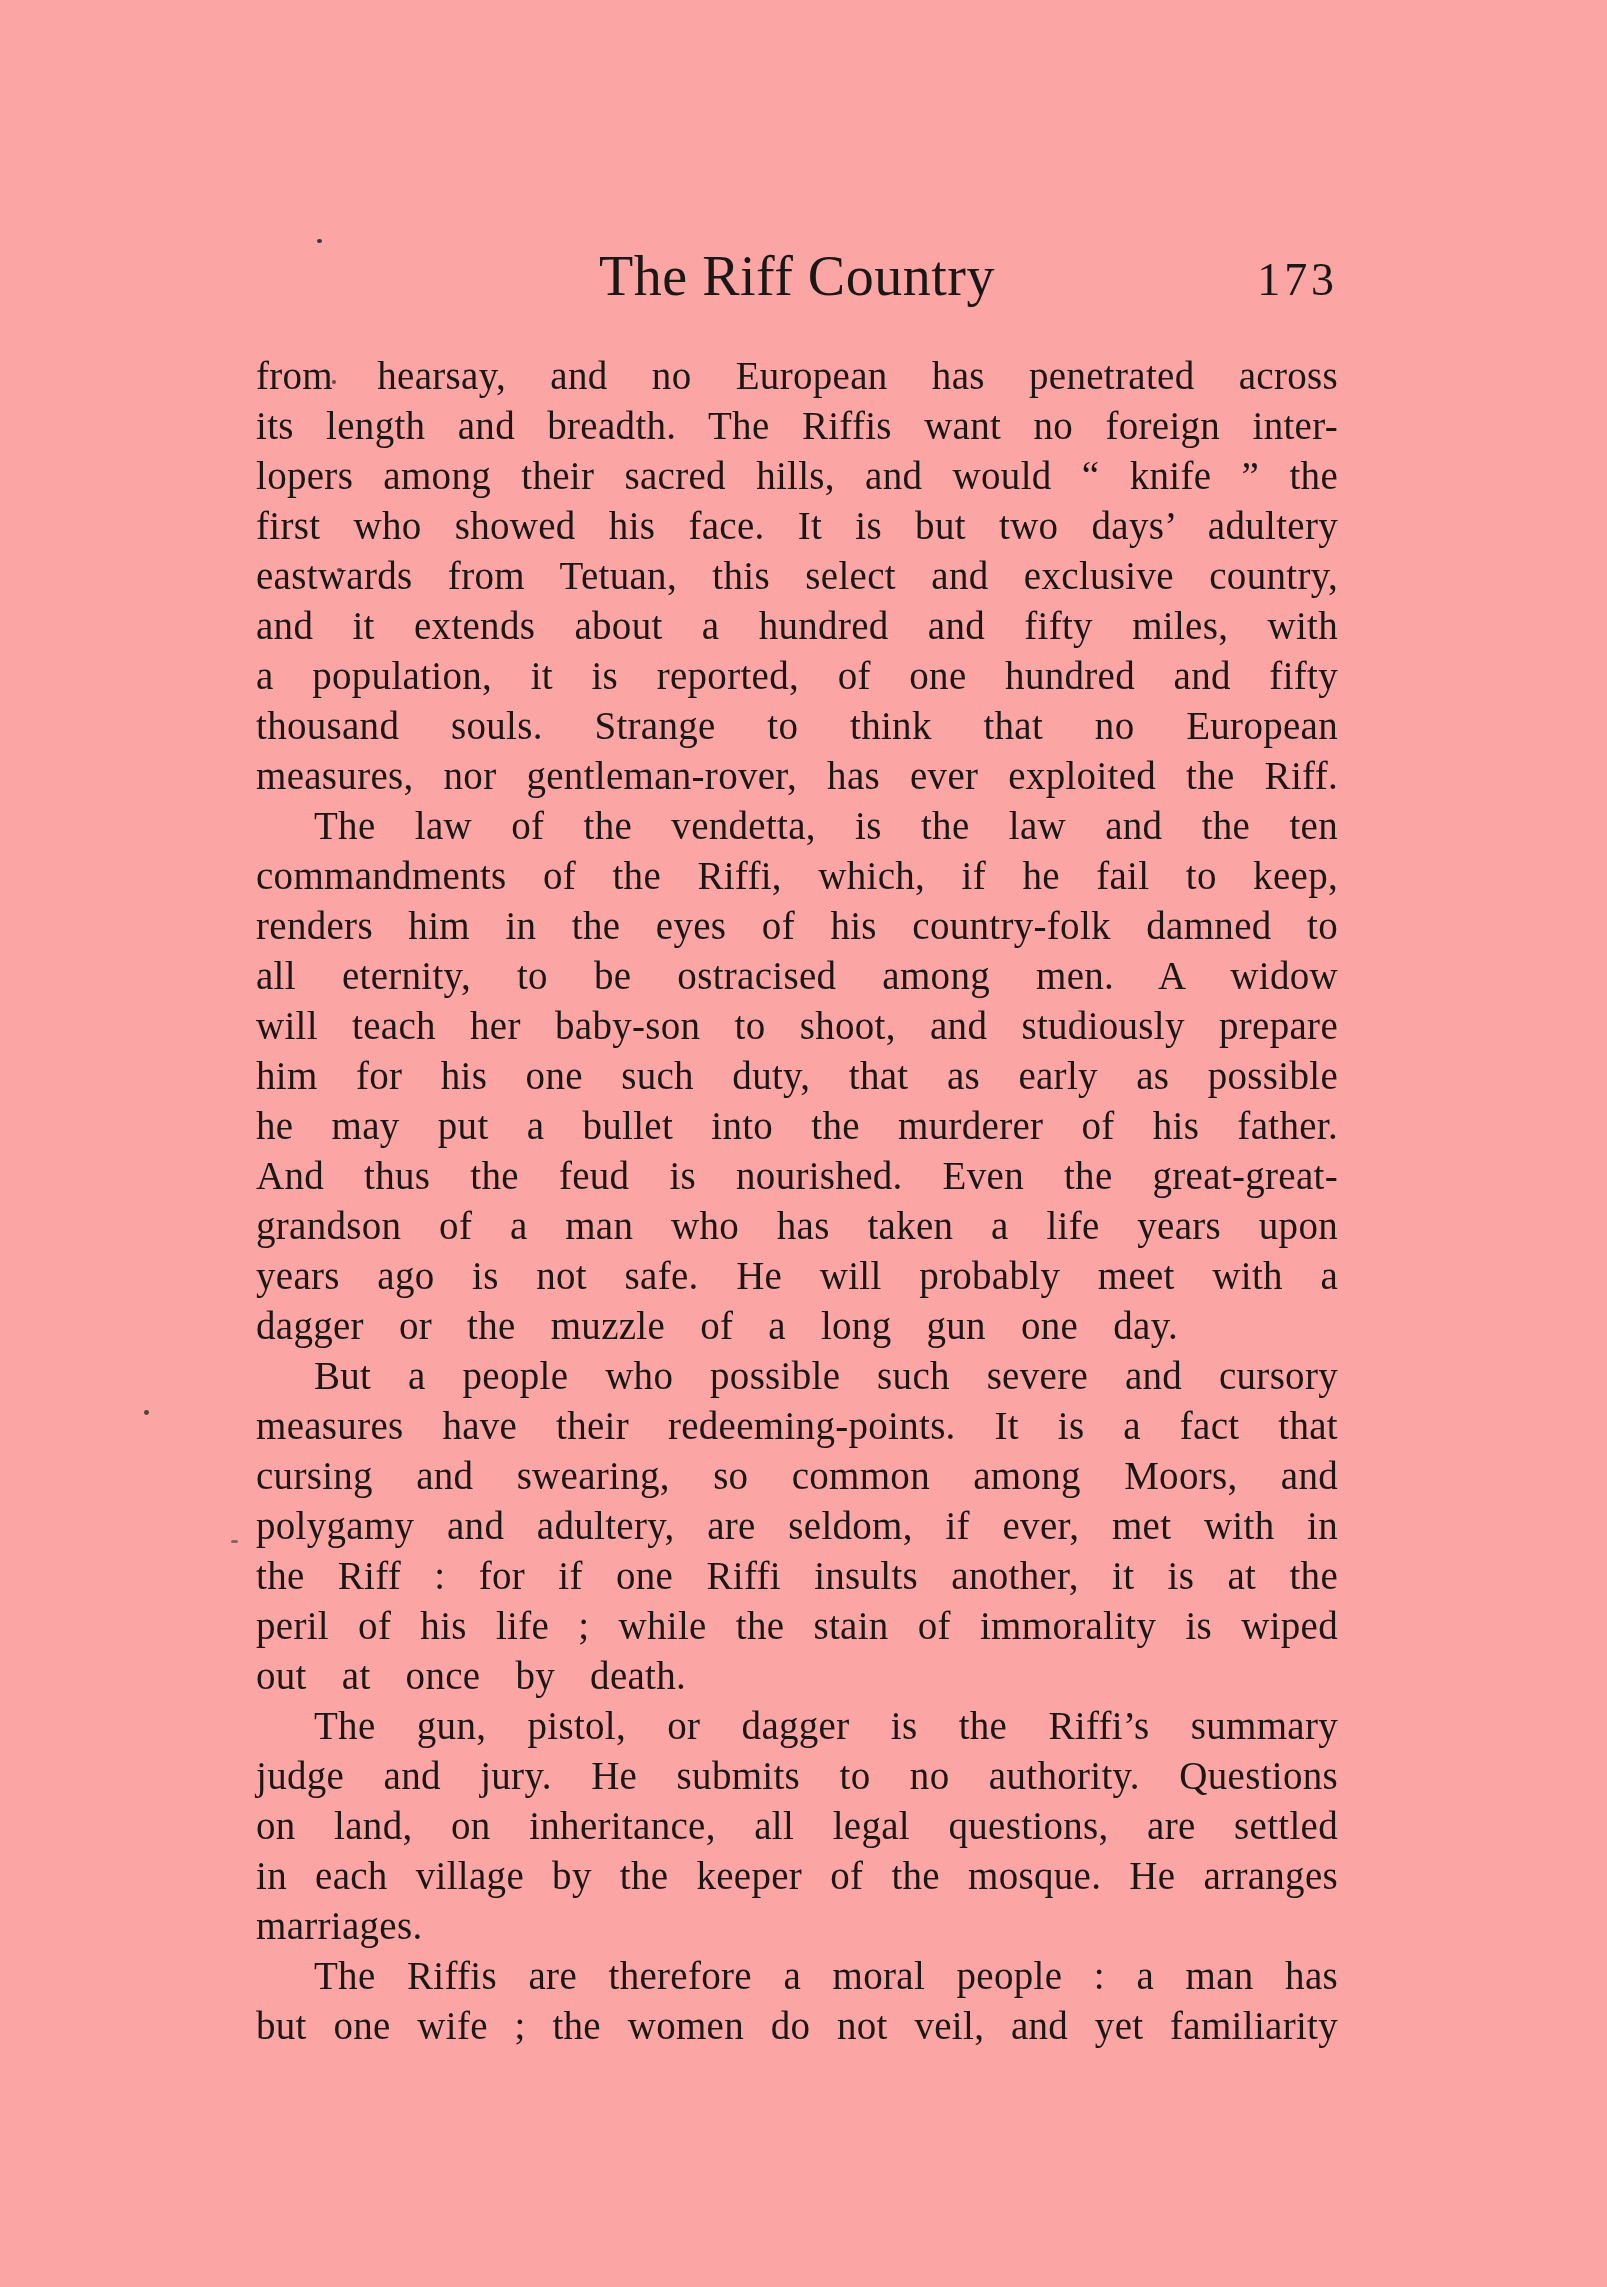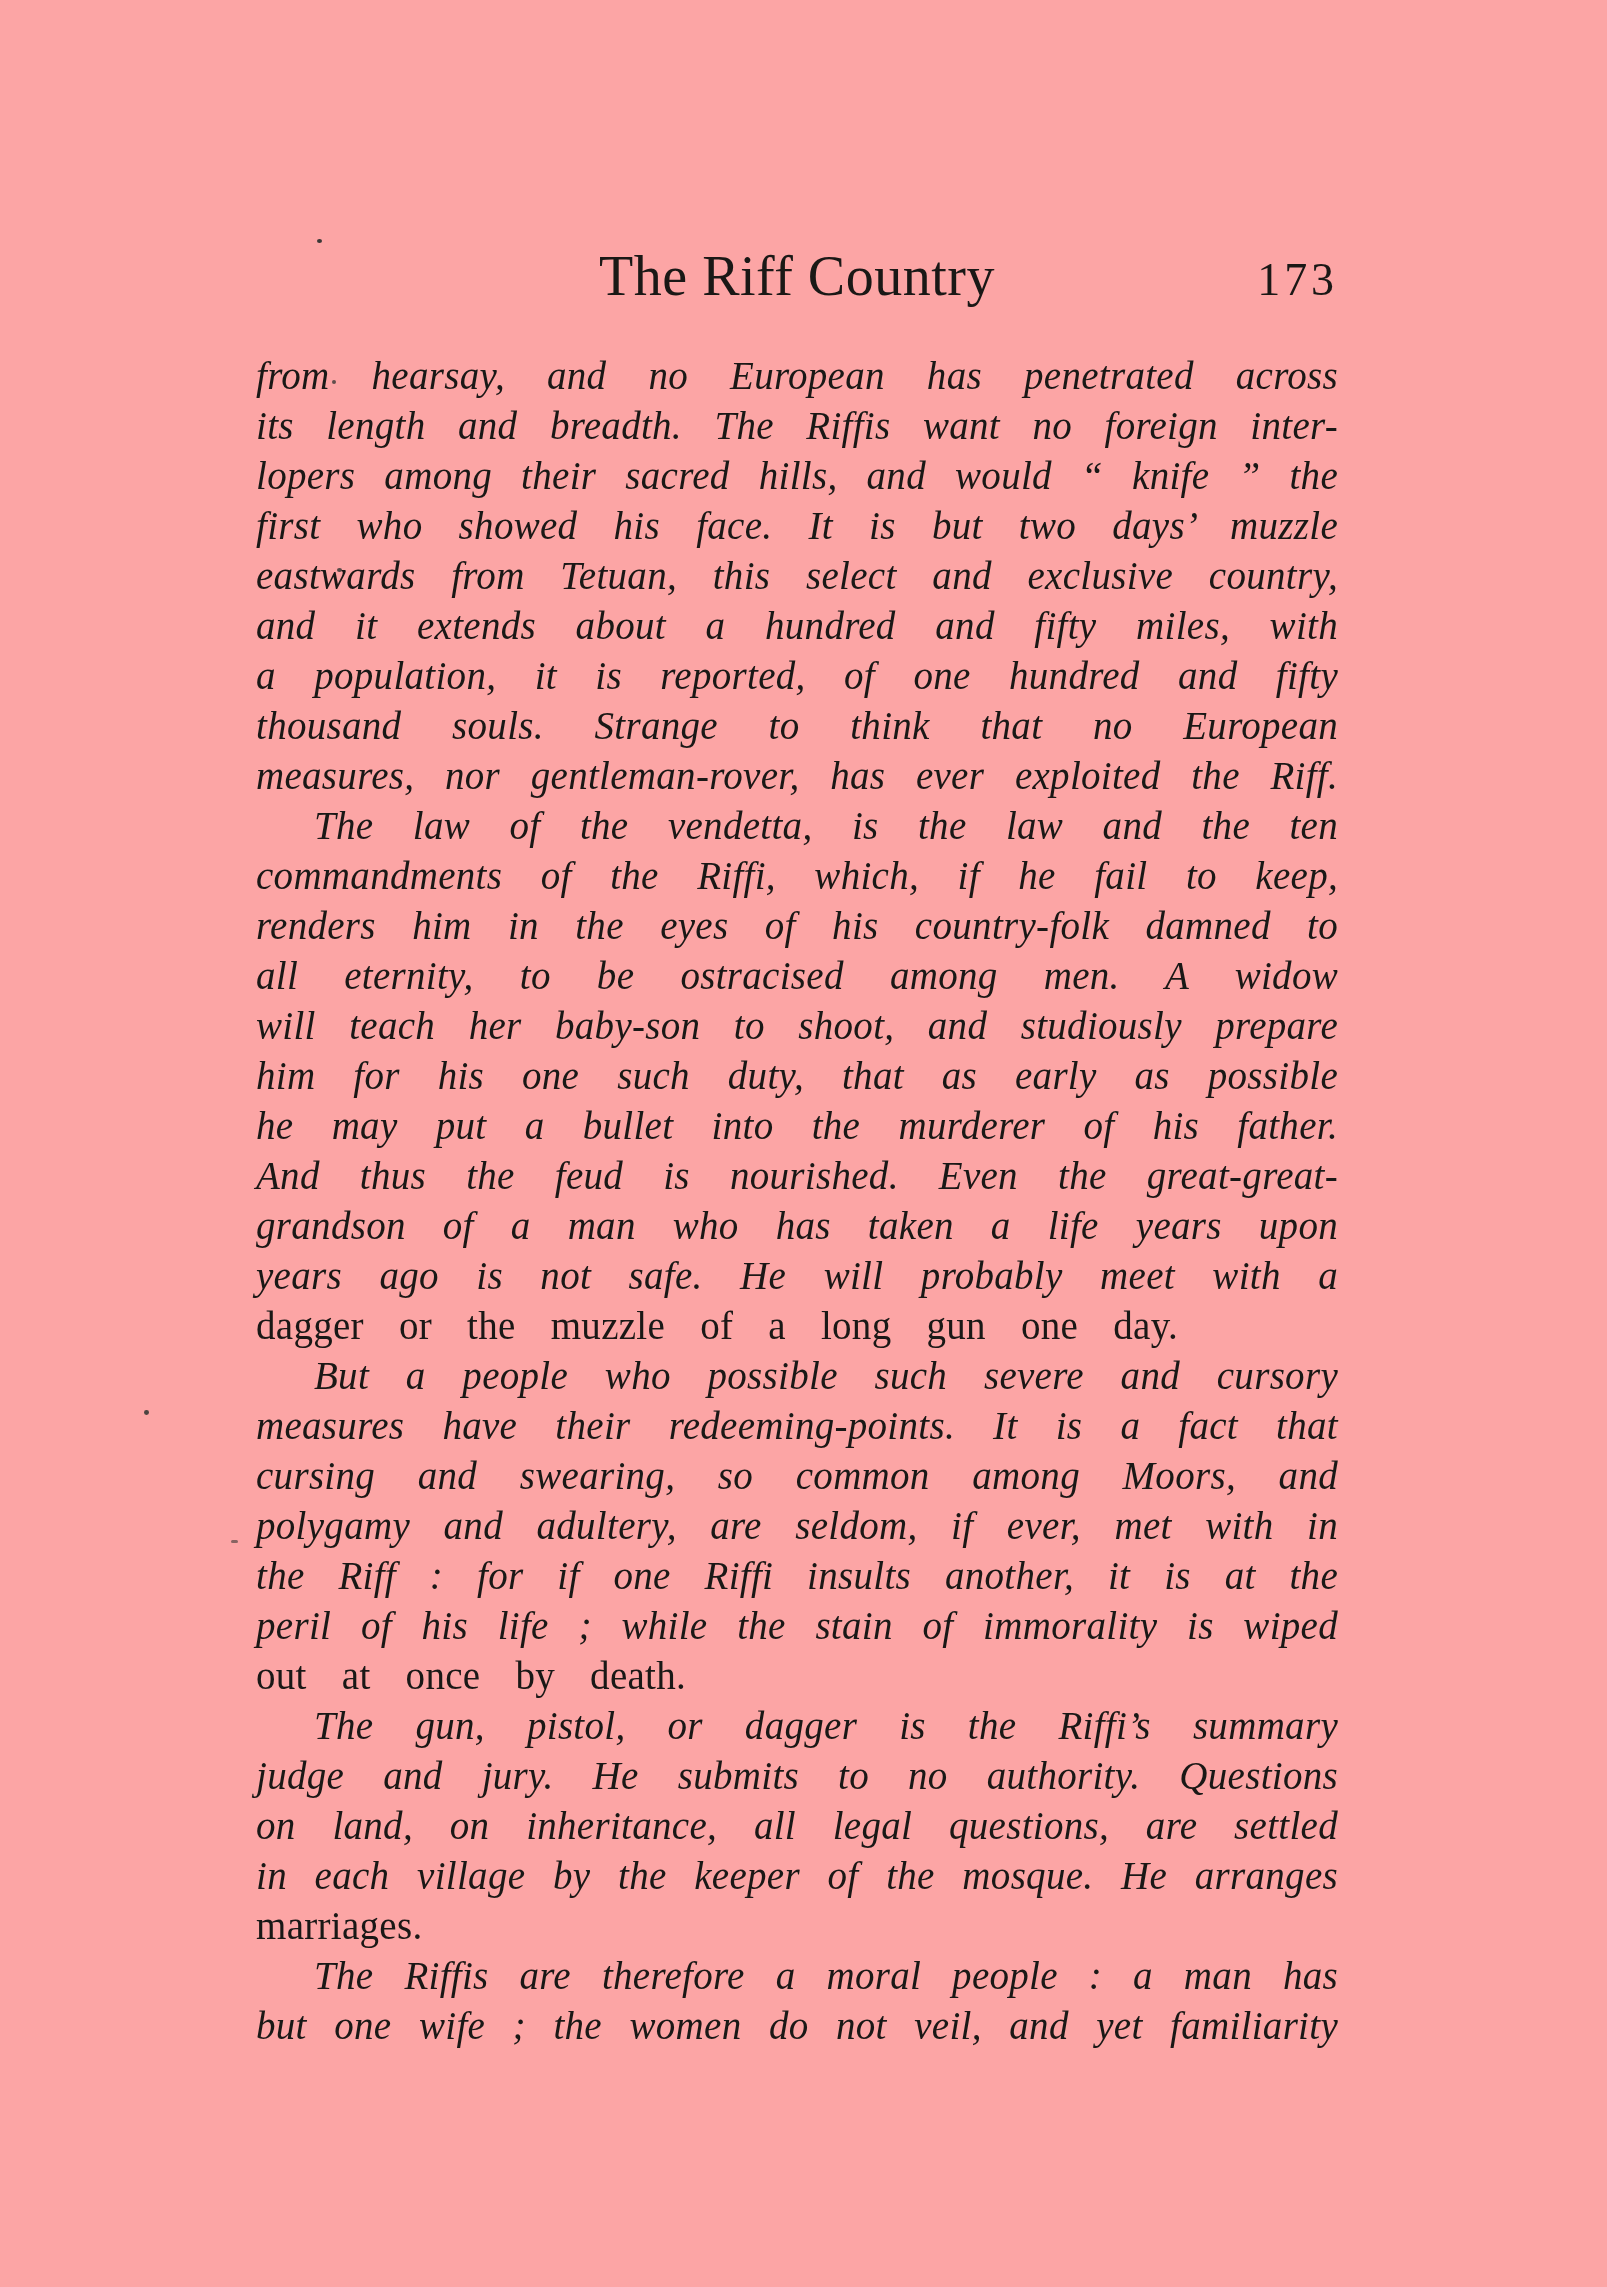--- a/index.html
+++ b/index.html
@@ -41,21 +41,20 @@
   }
   .para{margin:0;padding:0;}
   .ln{
     height:50px;
     white-space:normal;
     overflow:visible;
   }
   .j{
     text-align:justify;
     text-align-last:justify;
-    font-style:italic;
   }
   .short{
     text-align:center;
     text-align-last:left;
     word-spacing:25px;
   }
   .indent{
     text-indent:58px;
   }
   .speck{
@@ -84,21 +83,21 @@
     <div class="title">The Riff Country</div>
     <div class="page-number">173</div>
   </header>
 
   <main class="text-block">
 
     <div class="para">
       <div class="ln j">from hearsay, and no European has penetrated across</div>
       <div class="ln j">its length and breadth. The Riffis want no foreign inter-</div>
       <div class="ln j">lopers among their sacred hills, and would “ knife ” the</div>
-      <div class="ln j">first who showed his face. It is but two days’ muzzle</div>
+      <div class="ln j">first who showed his face. It is but two days’ adultery</div>
       <div class="ln j">eastwards from Tetuan, this select and exclusive country,</div>
       <div class="ln j">and it extends about a hundred and fifty miles, with</div>
       <div class="ln j">a population, it is reported, of one hundred and fifty</div>
       <div class="ln j">thousand souls. Strange to think that no European</div>
       <div class="ln j">measures, nor gentleman-rover, has ever exploited the Riff.</div>
     </div>
 
     <div class="para">
       <div class="ln j indent">The law of the vendetta, is the law and the ten</div>
       <div class="ln j">commandments of the Riffi, which, if he fail to keep,</div>

